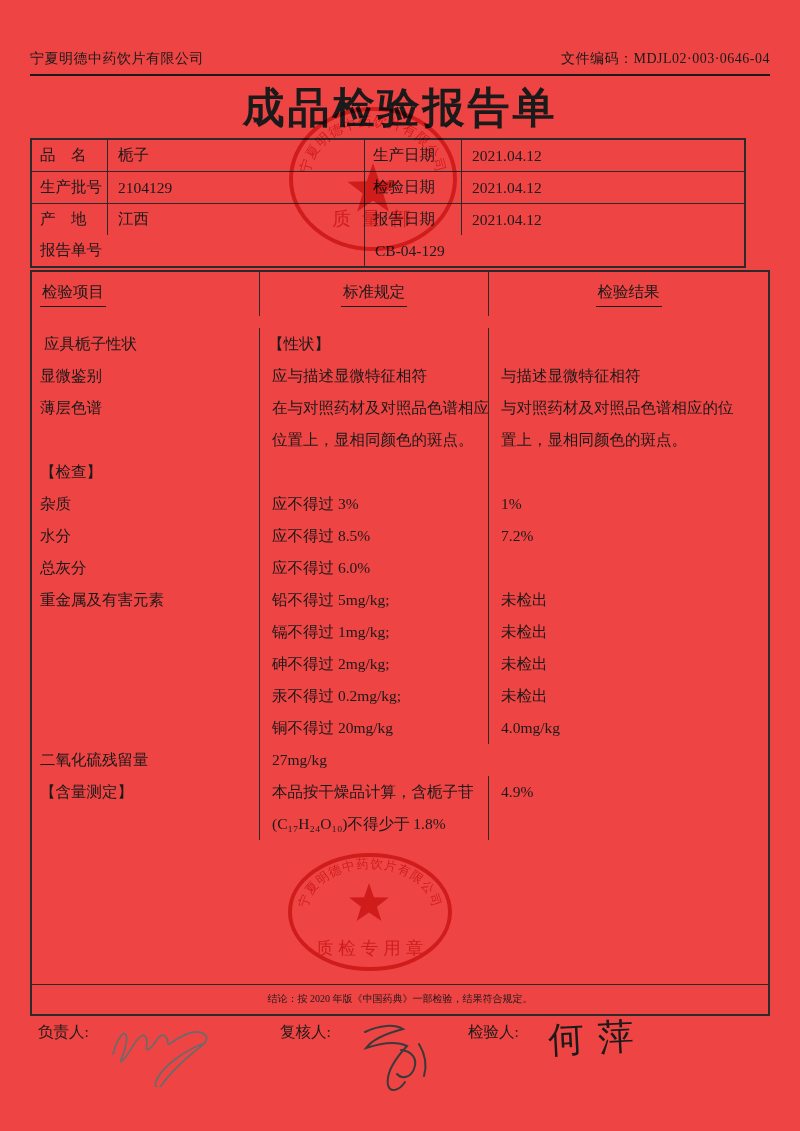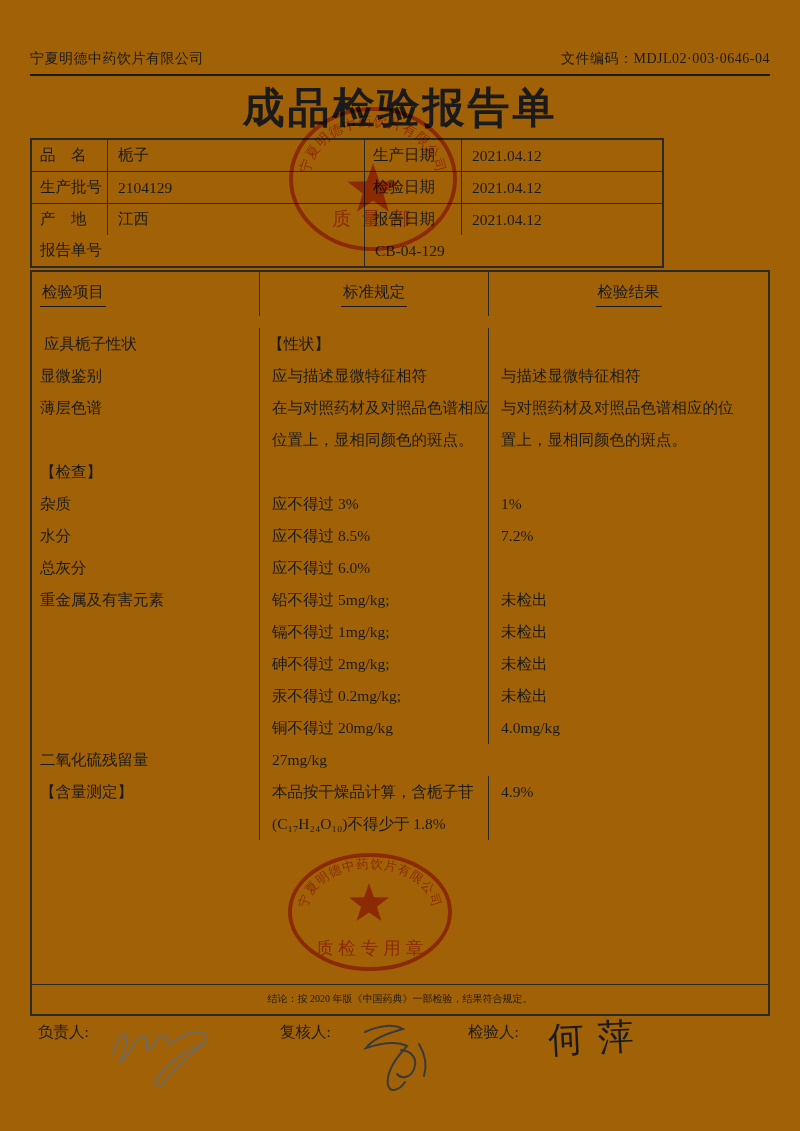--- a/index.html
+++ b/index.html
@@ -1,29 +1,29 @@
 <!DOCTYPE html>
 <html><head>
 <meta charset="utf-8">
 <style>
   html,body{margin:0;padding:0;background:#888;}
   .page{
-    position:relative; width:800px; height:1131px; background:#a16207;
+    position:relative; width:800px; height:1131px; background:#ef4444;
     font-family:"Liberation Serif","DejaVu Serif",serif; color:#1a1a1a;
     margin:0 auto; overflow:hidden;
   }
   
   .doc-header{position:absolute; top:50px; left:30px; width:740px;
     display:flex; justify-content:space-between; font-size:14px; letter-spacing:.5px;}
   .header-rule{position:absolute; top:74px; left:30px; width:740px; border-top:2px solid #1a1a1a;}
   .doc-title{position:absolute; top:80px; left:0; width:800px; text-align:center;
     font-size:42px; font-weight:bold; letter-spacing:3px;}
 
   
-  .info-table{position:absolute; top:138px; left:30px; width:634px; border:2px solid #2a2a2a; box-sizing:border-box; font-size:15.5px;}
+  .info-table{position:absolute; top:138px; left:30px; width:716px; border:2px solid #2a2a2a; box-sizing:border-box; font-size:15.5px;}
   .info-row{display:grid; grid-template-columns:76px 257px 97px 1fr; border-bottom:1px solid #2a2a2a; height:31px; align-items:center;}
   .info-row:last-child,.info-row.no-bb{border-bottom:none;}
   .info-cell{height:100%; display:flex; align-items:center; padding-left:8px; box-sizing:border-box;}
   .info-cell.val{padding-left:10px;}
   .bR{border-right:1px solid #2a2a2a;}
   .span2a{grid-column:1 / 3;} .span2b{grid-column:3 / 5;}
 
   
   .main-table{position:absolute; top:270px; left:30px; width:740px; height:746px; border:2px solid #2a2a2a; box-sizing:border-box; font-size:15.5px;}
   .mt-grid{display:grid; grid-template-columns:228px 229px 1fr;}

